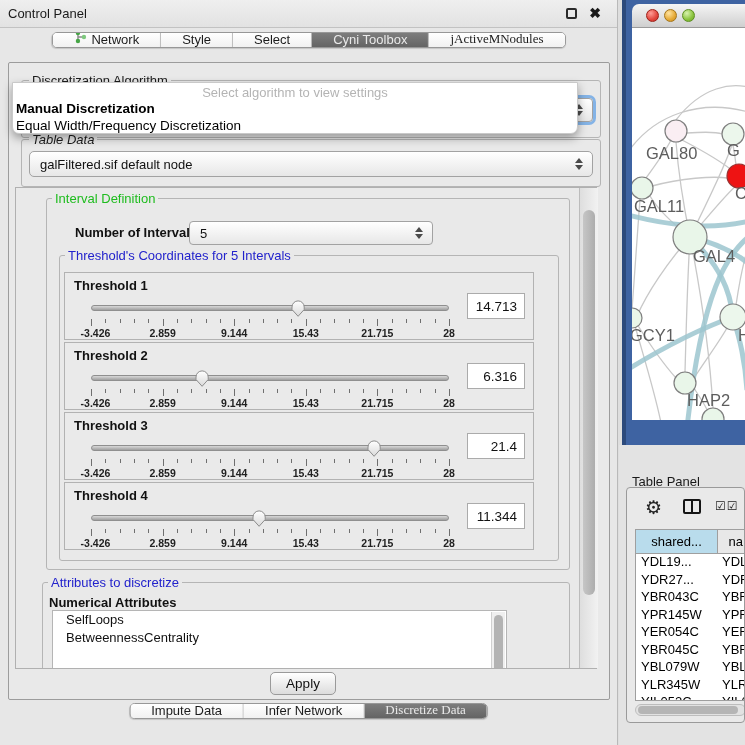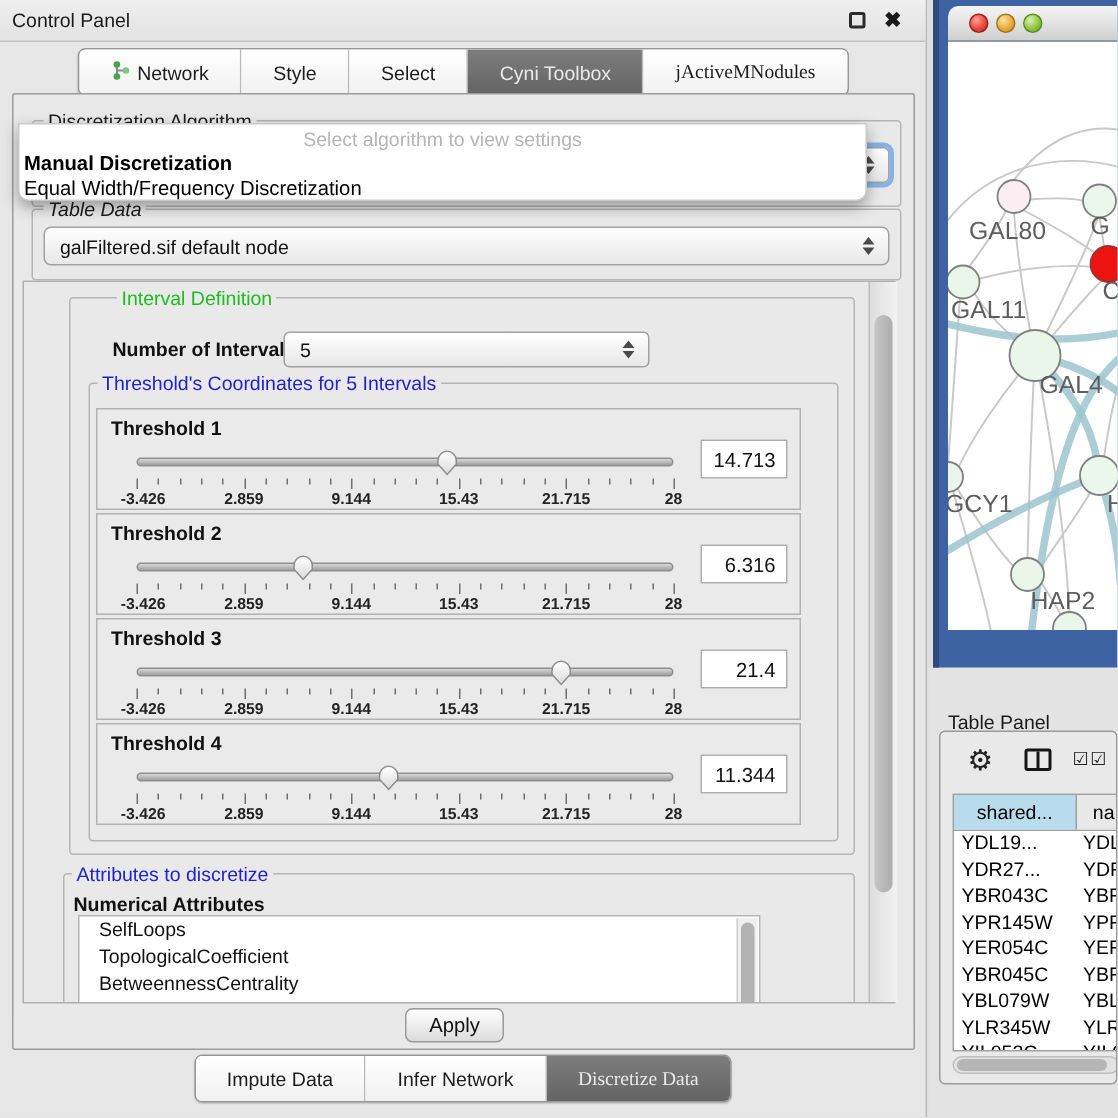--- a/index.html
+++ b/index.html
@@ -9,21 +9,21 @@
 
   
   #control-panel { left:0; top:0; width:618px; height:745px; background:#e7e7e7; border-right:1px solid #b9b9b9; }
   #titlebar { left:0; top:0; width:100%; height:28px; background:linear-gradient(#efefef,#e2e2e2); border-bottom:1px solid #c2c2c2; }
   #titlebar .title { position:absolute; left:8px; top:6px; font-size:13px; color:#1a1a1a; }
   #float-btn { position:absolute; right:40px; top:8px; width:11px; height:11px; border:2px solid #2b2b2b; border-radius:2px; }
   #close-btn { position:absolute; right:16px; top:5px; font-size:14px; font-weight:bold; color:#1a1a1a; }
 
   
   .seg { display:flex; border:1px solid #979797; border-radius:5px; overflow:hidden; background:#fff; box-shadow:0 1px 1px rgba(0,0,0,.15); }
-  .seg .tab { display:flex; align-items:center; gap:5px; padding:0 21px; height:30px; font-size:13px; color:#1c1c1c;
+  .seg .tab { display:flex; align-items:flex-end; gap:5px; padding:0 21px; height:14px; font-size:13px; color:#1c1c1c;
               background:linear-gradient(#ffffff,#f1f1f1); border-right:1px solid #b9b9b9; white-space:nowrap; }
   .seg .tab:last-child { border-right:none;font-family:Liberation Serif, serif; }
   .seg .tab.active { background:linear-gradient(#7d7d7d,#646464); color:#e9e9e9; }
   #top-tabbar { left:50%; transform:translateX(-50%); top:32px; }
   #bottom-tabbar { left:50%; transform:translateX(-50%); top:703px; }
 
   
   #content { left:8px; top:62px; width:602px; height:638px; border:1px solid #9c9c9c; border-radius:2px; background:#e9e9e9; }
 
   .group { position:absolute; border:1px solid #b5b5b5; border-radius:3px; }
@@ -160,21 +160,21 @@
       <span>galFiltered.sif default node</span>
       <span class="stepper">
           <i class="up"></i>
           <i class="dn"></i>
         </span>
     </div>
 
     <div class="abs" id="scrollpane" style="left:6px; top:124px;">
 
       <div class="group" style="left:30px; top:10px; width:524px; height:372px;">
-        <span class="group-title gt-green" style="left:5px; top:-7px;margin-left:26px;">Interval Definition</span>
+        <span class="group-title gt-green" style="left:5px; top:-7px;">Interval Definition</span>
 
         <span class="abs" id="num-label" style="left:28px; top:26px;">Number of Intervals</span>
         <div class="combo" style="left:142px; top:22px; width:244px; height:24px;">
           <span>5</span>
           <span class="stepper">
               <i class="up"></i>
               <i class="dn"></i>
             </span>
         </div>
 
@@ -377,21 +377,20 @@
         </div>
       </div>
 
       <div class="group" style="left:26px; top:394px; width:528px; height:150px;">
         <span class="group-title gt-blue" style="left:5px; top:-7px;">Attributes to discretize</span>
         <span class="abs" style="left:6px; top:12px; font-size:13px; font-weight:bold; color:#111;">Numerical Attributes</span>
       </div>
       <div class="abs" id="attr-list" style="left:36px; top:422px;">
         <div id="attr-items">
             <div class="item">SelfLoops</div>
-            <div class="item">TopologicalCoefficient</div>
             <div class="item">BetweennessCentrality</div>
           </div>
         <div id="attr-scroll">
             <div class="thumb"></div>
           </div>
       </div>
     </div>
 
     <div class="abs" id="vscroll" style="left:570px; top:125px;">
         <div class="thumb"></div>

